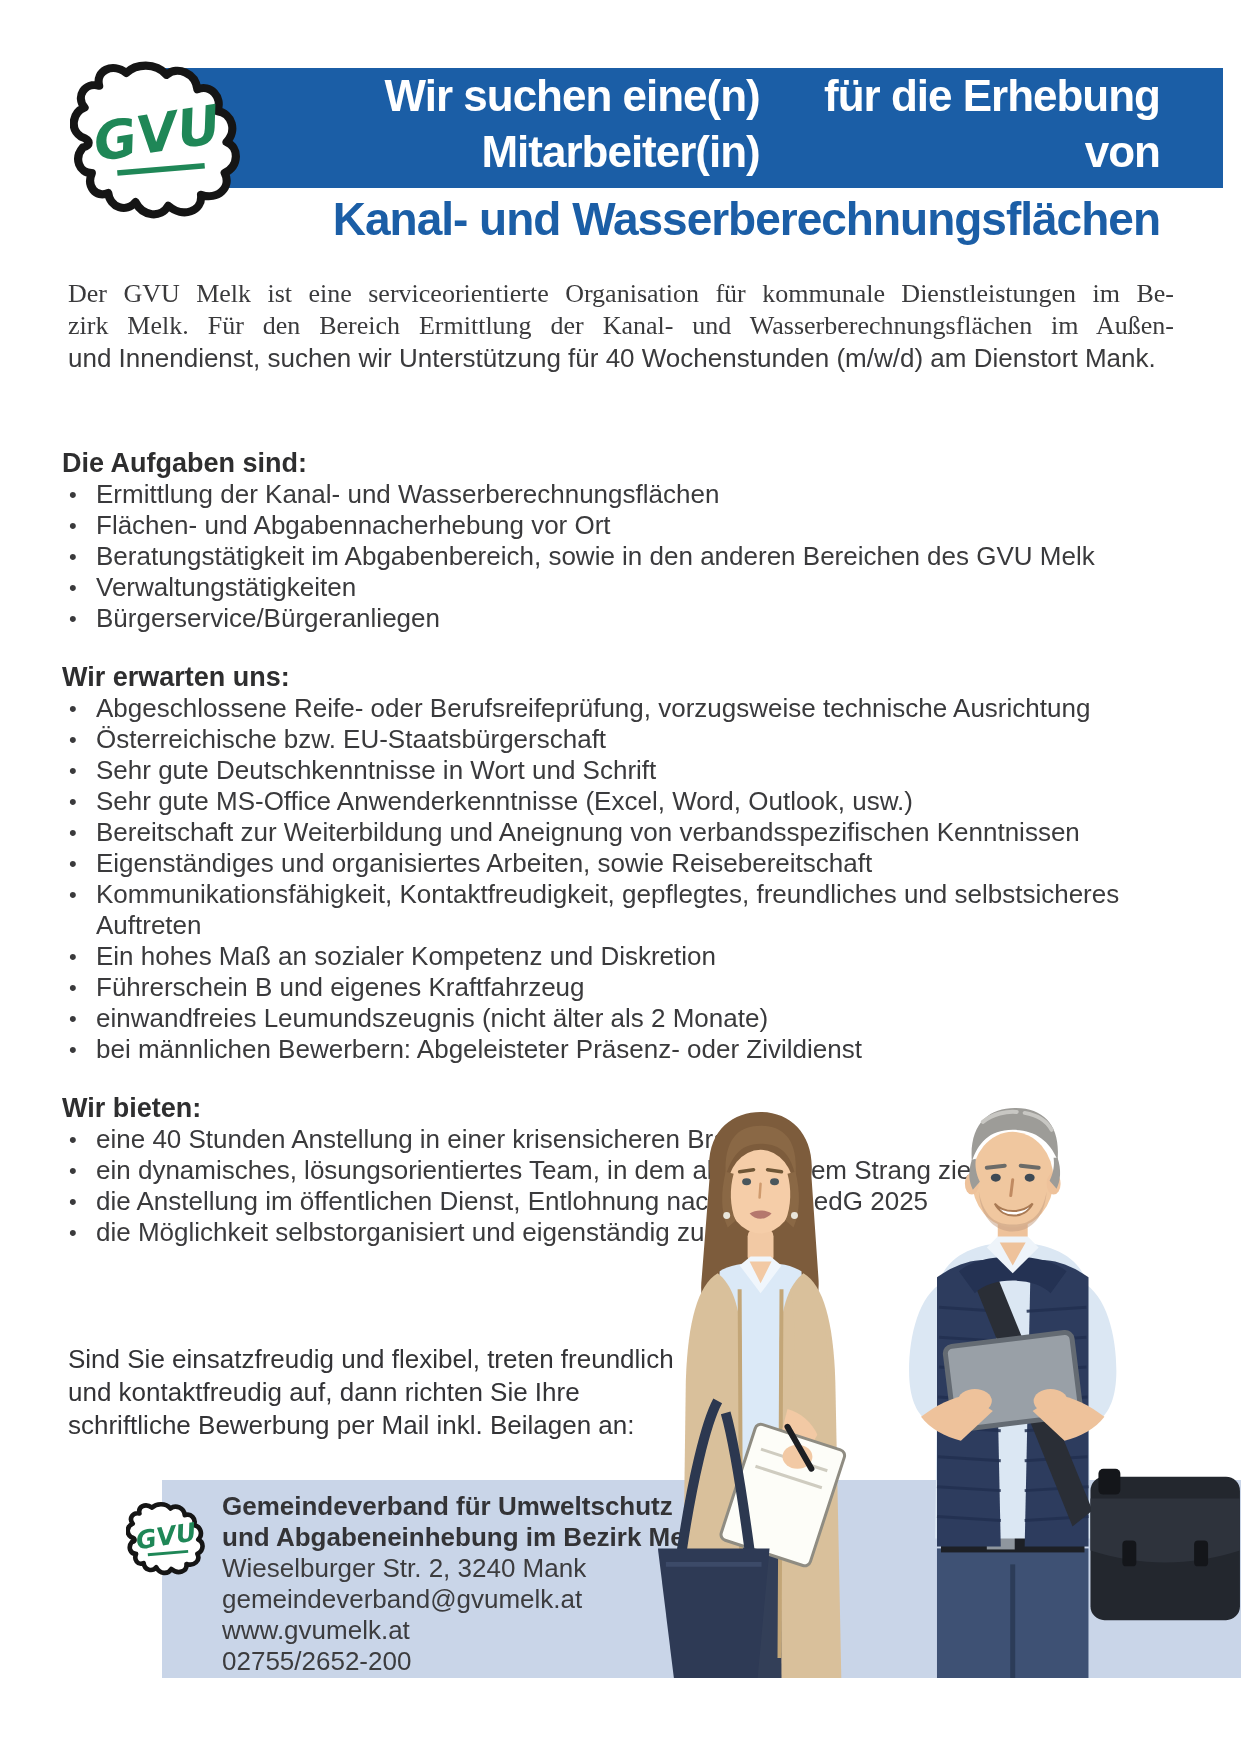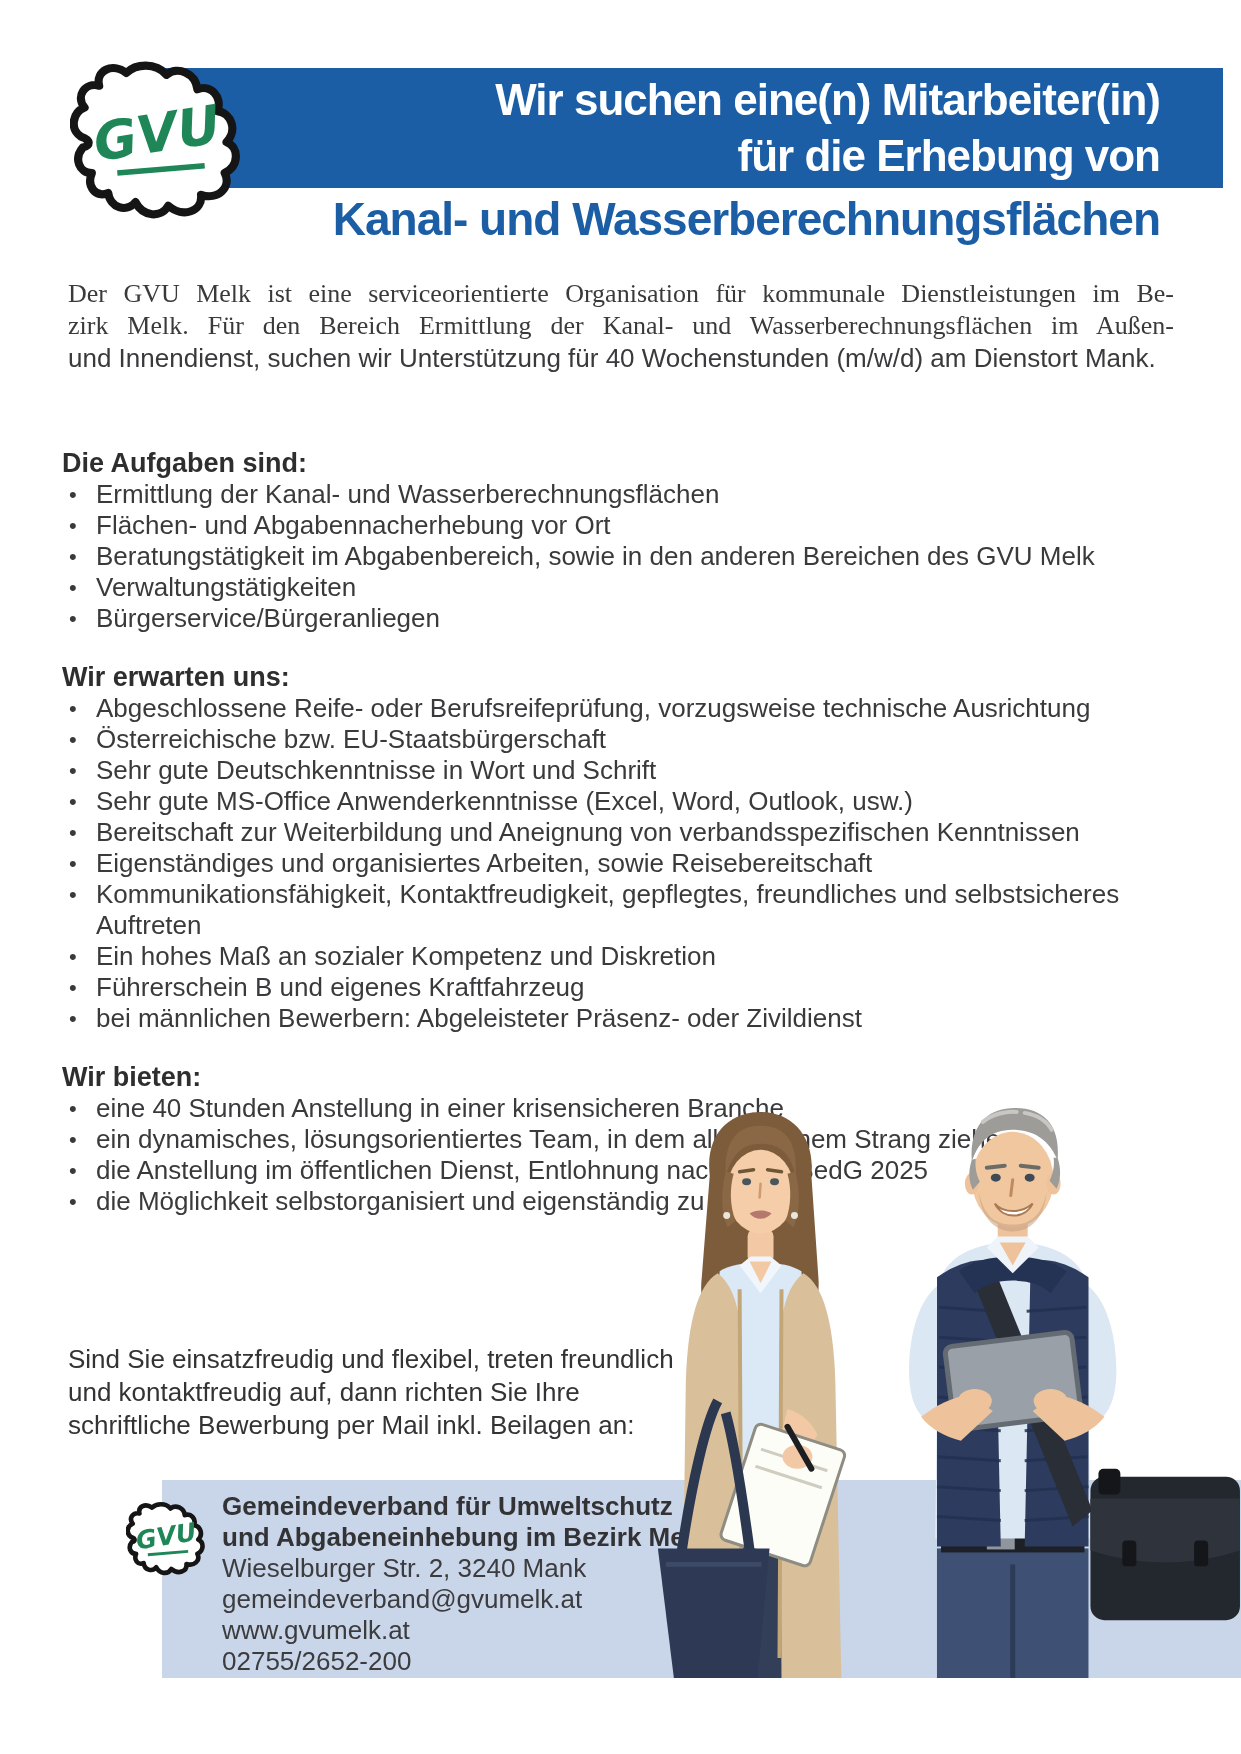--- a/index.html
+++ b/index.html
@@ -7,21 +7,21 @@
   body { font-family:"Liberation Sans", sans-serif; color:#3a3a3c; }
   .page {
     position:relative; width:1241px; height:1754px; margin:0 auto;
     background:#ffffff; overflow:hidden;
   }
 
   
   .banner {
     position:absolute; left:130px; top:68px; width:1093px; height:120px;
     background:#1b5ea6; color:#ffffff;
-    display:flex; flex-direction:column; justify-content:center;
+    display:flex; flex-direction:row; justify-content:center;
     text-align:right; padding-right:63px;
     font-weight:bold; font-size:44px; line-height:56px; letter-spacing:-1px;
   }
   .headline-blue {
     position:absolute; right:81px; top:192px;
     color:#1b5ea6; font-weight:bold; font-size:46px; letter-spacing:-1px;
     white-space:nowrap;
   }
   .logo-big { position:absolute; left:70px; top:56px; width:182px; height:174px; z-index:3; }
   .logo-small { position:absolute; left:126px; top:1500px; width:84px; height:80px; z-index:4; }
@@ -102,20 +102,21 @@
     <ul>
         <li>Abgeschlossene Reife- oder Berufsreifeprüfung, vorzugsweise technische Ausrichtung</li>
         <li>Österreichische bzw. EU-Staatsbürgerschaft</li>
         <li>Sehr gute Deutschkenntnisse in Wort und Schrift</li>
         <li>Sehr gute MS-Office Anwenderkenntnisse (Excel, Word, Outlook, usw.)</li>
         <li>Bereitschaft zur Weiterbildung und Aneignung von verbandsspezifischen Kenntnissen</li>
         <li>Eigenständiges und organisiertes Arbeiten, sowie Reisebereitschaft</li>
         <li>Kommunikationsfähigkeit, Kontaktfreudigkeit, gepflegtes, freundliches und selbstsicheres Auftreten</li>
         <li>Ein hohes Maß an sozialer Kompetenz und Diskretion</li>
         <li>Führerschein B und eigenes Kraftfahrzeug</li>
+        <li>einwandfreies Leumundszeugnis (nicht älter als 2 Monate)</li>
         <li>bei männlichen Bewerbern: Abgeleisteter Präsenz- oder Zivildienst</li>
       </ul>
 
     <h2 class="gap">Wir bieten:</h2>
     <ul>
         <li>eine 40 Stunden Anstellung in einer krisensicheren Branche</li>
         <li>ein dynamisches, lösungsorientiertes Team, in dem alle an einem Strang ziehen</li>
         <li>die Anstellung im öffentlichen Dienst, Entlohnung nach NÖ GBedG 2025</li>
         <li>die Möglichkeit selbstorganisiert und eigenständig zu arbeiten</li>
       </ul>

